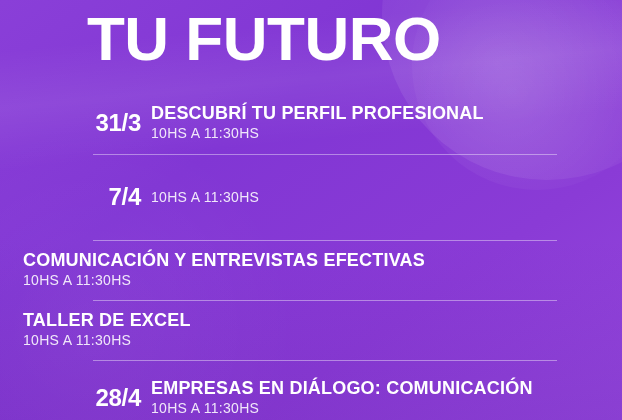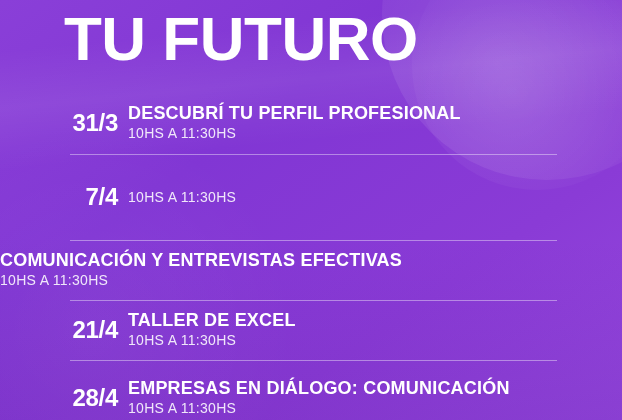--- a/index.html
+++ b/index.html
@@ -63,20 +63,21 @@
     right: 0;
     bottom: 0;
     height: 180px;
     background: linear-gradient(180deg, rgba(80,20,150,0) 0%, rgba(92,28,160,0.18) 100%);
   }
 
   .content {
     position: relative;
     z-index: 2;
     height: 100%;
+    margin-left: 23px;
   }
 
   .poster-title {
     position: absolute;
     left: 64px;
     top: 2px;
     font-size: 62px;
     line-height: 74px;
     font-weight: 700;
     letter-spacing: -0.5px;
@@ -172,21 +173,20 @@
         </div>
         <div class="event-row" style="position: absolute; left: 0px; right: 0px; top: 148px; height: 60px;">
           <div class="event-divider"></div>
           <div class="detail-cell">
             <div class="event-title">COMUNICACIÓN Y ENTREVISTAS EFECTIVAS</div>
             <div class="event-time">10HS A 11:30HS</div>
           </div>
         </div>
         <div class="event-row" style="position: absolute; left: 0px; right: 0px; top: 208px; height: 60px;">
           <div class="event-divider"></div>
-          <div class="date-cell">21/4</div>
           <div class="detail-cell">
             <div class="event-title">TALLER DE EXCEL</div>
             <div class="event-time">10HS A 11:30HS</div>
           </div>
         </div>
         <div class="event-row" style="position: absolute; left: 0px; right: 0px; top: 268px; height: 76px;">
           <div class="event-divider"></div>
           <div class="date-cell">28/4</div>
           <div class="detail-cell">
             <div class="event-title">EMPRESAS EN DIÁLOGO: COMUNICACIÓN</div>

